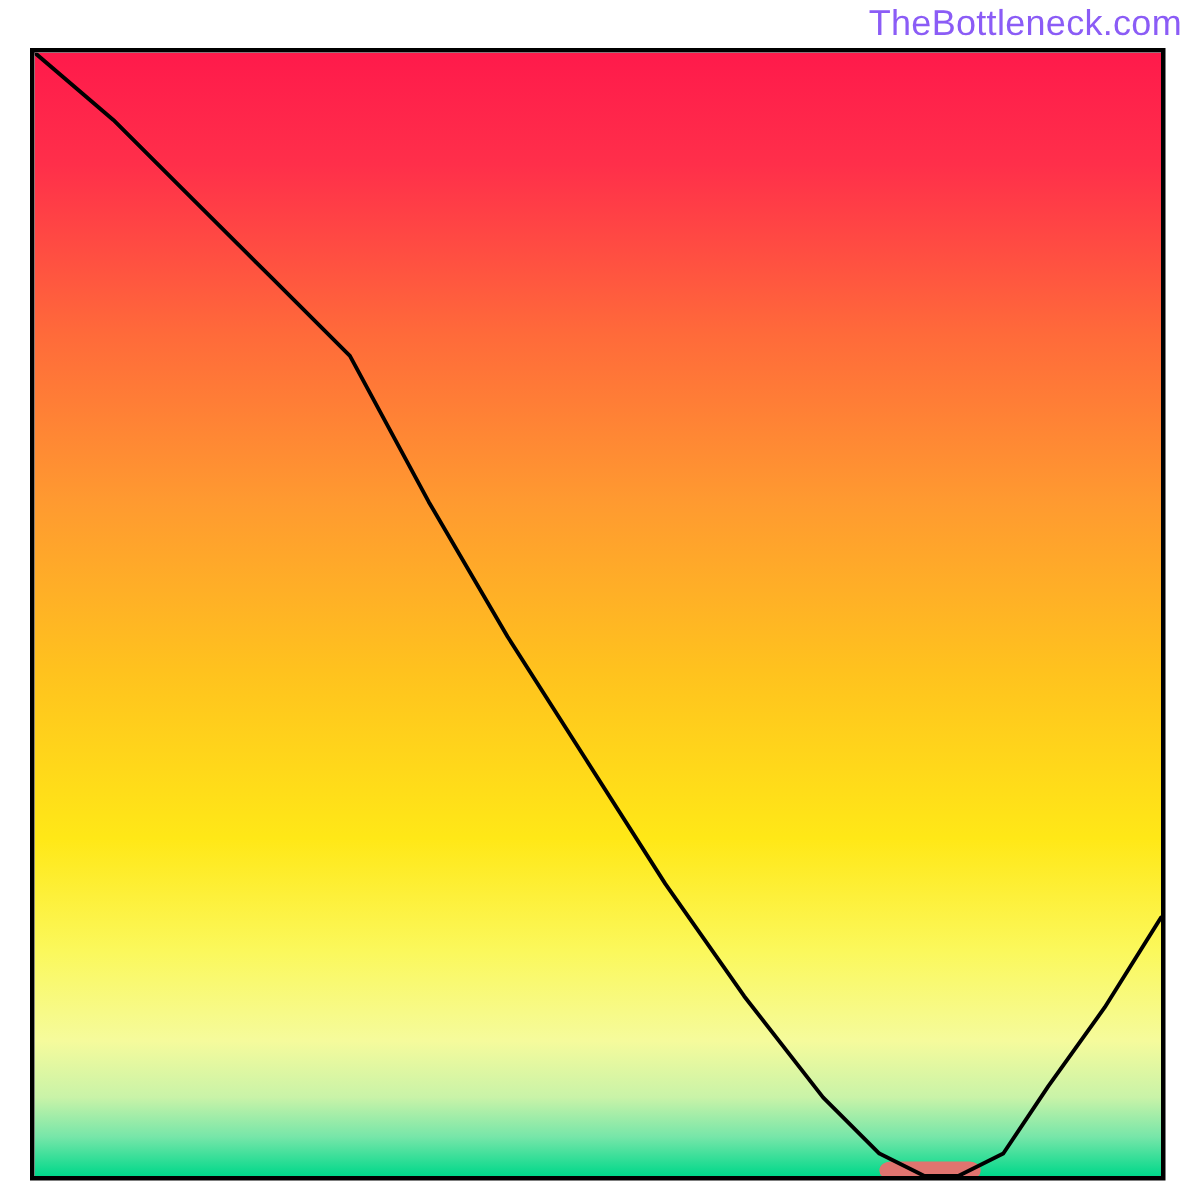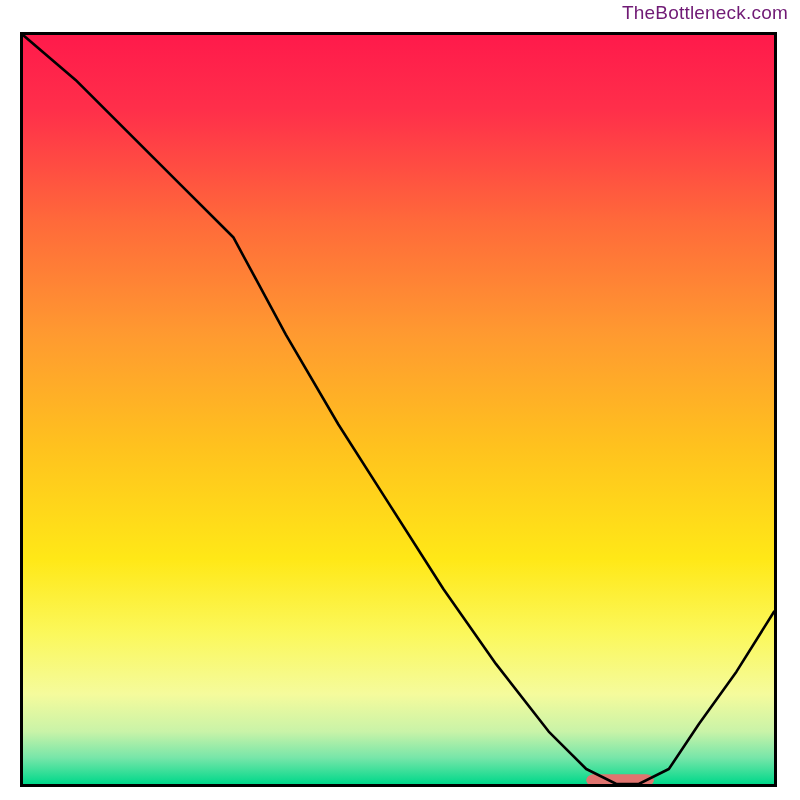--- a/index.html
+++ b/index.html
@@ -13,23 +13,23 @@
   .frame {
     position: relative;
     width: 800px;
     height: 800px;
   }
   .watermark {
     position: absolute;
     top: 2px;
     right: 12px;
     font-family: Arial, Helvetica, sans-serif;
-    font-size: 19px;
+    font-size: 24px;
     font-weight: 500;
-    color: #701a75;
+    color: #8b5cf6;
     letter-spacing: 0.2px;
     margin-left: 36px;
   }
   .plot-border {
     position: absolute;
     left: 20px;
     top: 32px;
     width: 757px;
     height: 755px;
     border: 3px solid #000;

